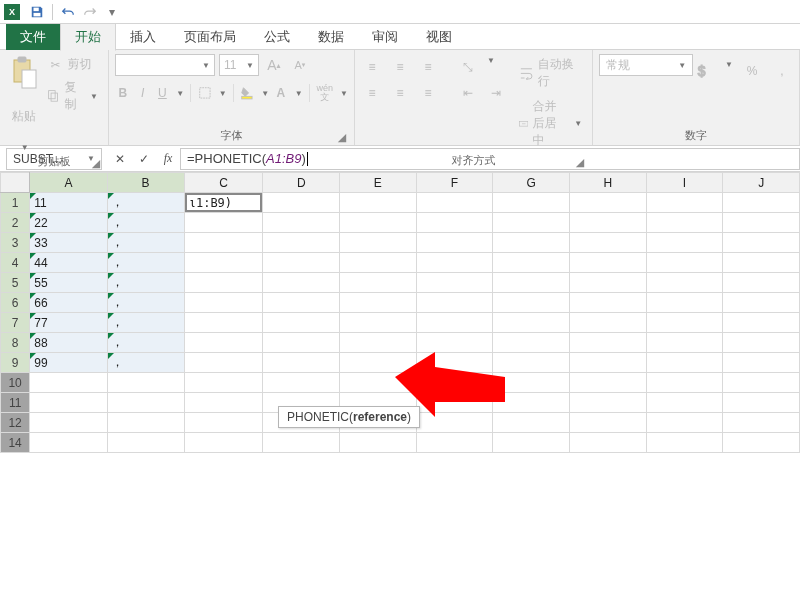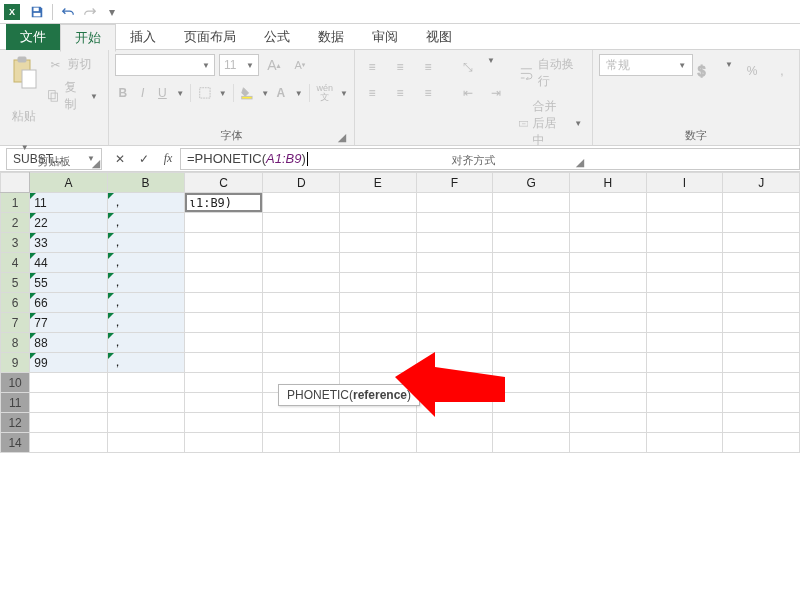--- a/index.html
+++ b/index.html
@@ -6,21 +6,21 @@
 body { background:#fff; width:800px; height:600px; overflow:hidden; font-size:12px; color:#444; }
 
 
 .titlebar { height:24px; background:#fff; display:flex; align-items:center; padding:0 4px; border-bottom:1px solid #d4d4d4;}
 .app-icon { width:16px; height:16px; background:#217346; color:#fff; font-size:9px; font-weight:bold; display:flex; align-items:center; justify-content:center; margin-right:6px;}
 .qat-btn { width:20px; height:20px; display:flex; align-items:center; justify-content:center; color:#666; margin:0 1px; cursor:pointer;}
 .qat-sep { width:1px; height:16px; background:#ccc; margin:0 4px;}
 .qat-btn svg { width:14px; height:14px; }
 
 
-.tabs { height:26px; background:#fff; display:flex; align-items:flex-start; padding-left:6px; border-bottom:1px solid #d4d4d4;}
+.tabs { height:26px; background:#fff; display:flex; align-items:center; padding-left:6px; border-bottom:1px solid #d4d4d4;}
 .tab { padding:4px 14px; font-size:13px; color:#444; cursor:pointer; }
 .tab.file { background:#217346; color:#fff; }
 .tab.active { background:#f1f1f1; border:1px solid #d4d4d4; border-bottom:1px solid #f1f1f1; margin-bottom:-1px; color:#217346; font-weight:500;}
   
 
 .ribbon { height:96px; background:#f1f1f1; border-bottom:1px solid #d4d4d4; display:flex; }
 .group { border-right:1px solid #d9d9d9; padding:4px 6px 2px 6px; display:flex; flex-direction:column; position:relative;}
 .group-body { flex:1; display:flex; }
 .group-label { text-align:center; font-size:11px; color:#666; padding-top:2px; position:relative;}
 .group-label .launcher { position:absolute; right:0; bottom:0; width:12px; height:12px; color:#888; cursor:pointer;}
@@ -44,21 +44,21 @@
 
 .fbar { height:26px; border-bottom:1px solid #d4d4d4; display:flex; align-items:center; }
 .namebox { width:96px; height:22px; border:1px solid #c9c9c9; margin:0 6px; padding:0 6px; display:flex; align-items:center; justify-content:space-between; background:#fff;}
 .fx-btn { width:24px; height:22px; display:flex; align-items:center; justify-content:center; color:#555; cursor:pointer;}
 .formula-input { flex:1; height:22px; border:1px solid #c9c9c9; border-left:1px solid #c9c9c9; padding:0 6px; display:flex; align-items:center; font-family:Consolas,monospace; font-size:13px; background:#fff;}
 .formula-input .ref { color:#701a75;font-style:italic; }
 .cursorbar { display:inline-block; width:1px; height:14px; background:#000; margin-left:1px; animation:blink 1s infinite;}
 @keyframes blink { 50% { opacity:0; } }
 
 
-.fn-tip { position:absolute; left:278px; top:212px; background:#fff; border:1px solid #b5b5b5; padding:3px 8px; font-size:12px; color:#444; box-shadow:1px 1px 2px rgba(0,0,0,.15); z-index:5;}
+.fn-tip { position:absolute; left:278px; top:234px; background:#fff; border:1px solid #b5b5b5; padding:3px 8px; font-size:12px; color:#444; box-shadow:1px 1px 2px rgba(0,0,0,.15); z-index:5;}
 .fn-tip b { font-weight:bold; }
 
 
 .arrow { position:absolute; left:395px; top:175px; z-index:10; pointer-events:none;}
 .arrow svg { width:110px; height:80px; }
 
 
 .sheet { position:relative; }
 .grid { border-collapse:collapse; table-layout:fixed; }
 .grid th, .grid td { border:1px solid #d9d9d9; font-size:12px; font-weight:normal; color:#222; }

